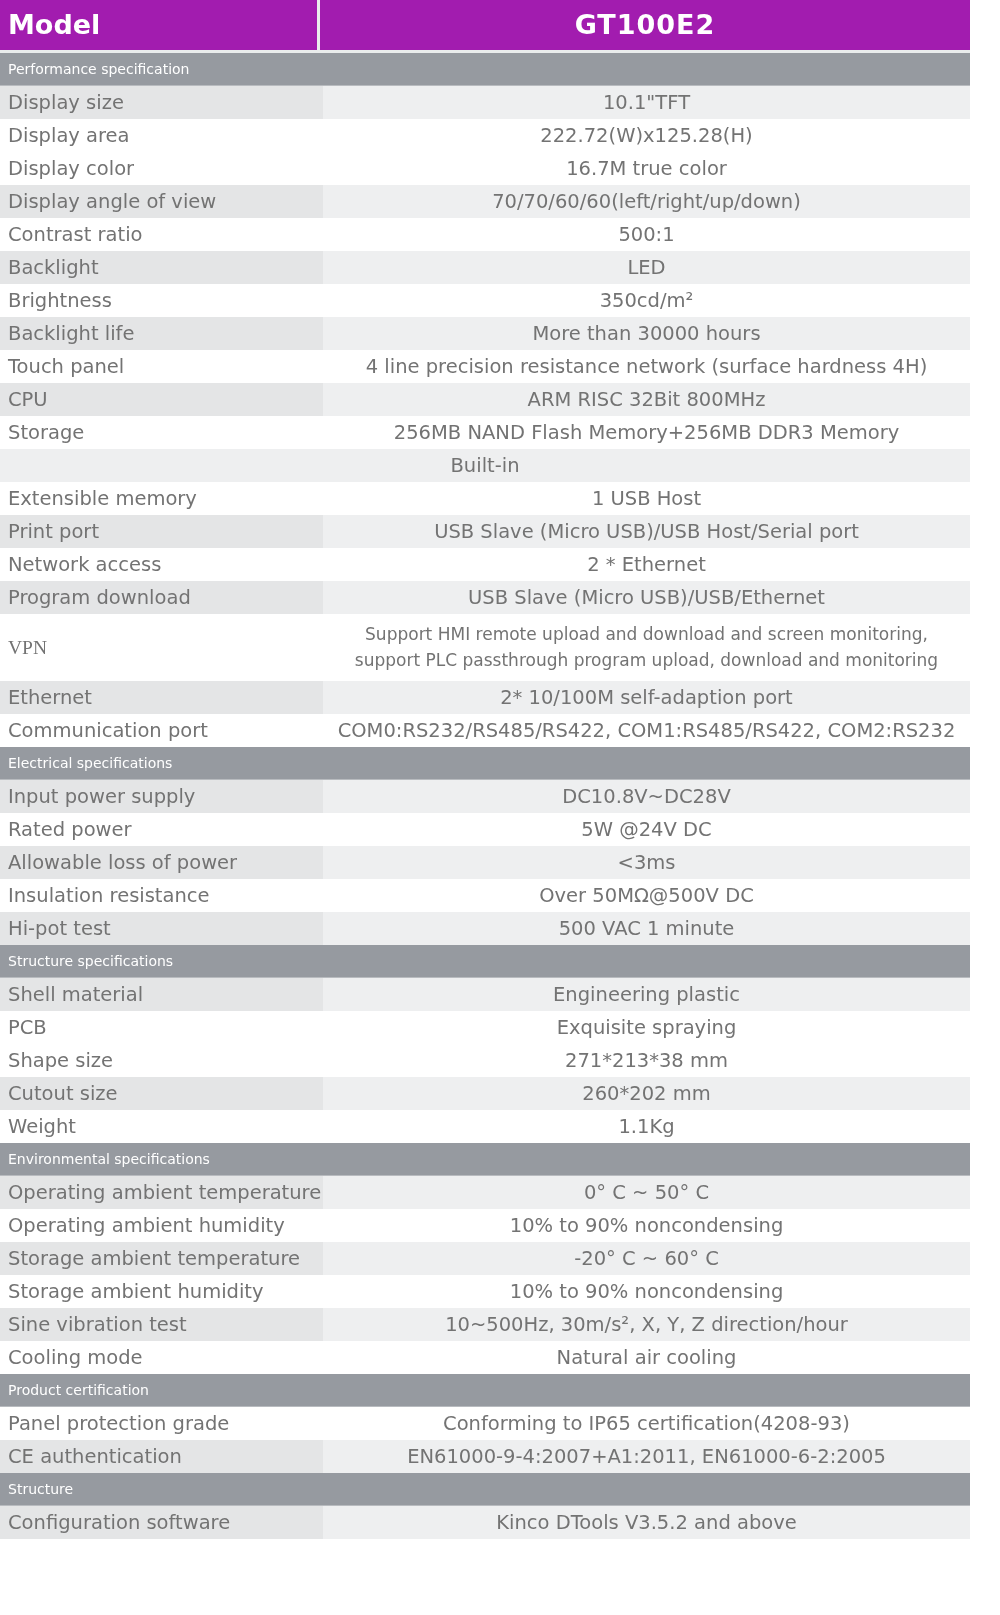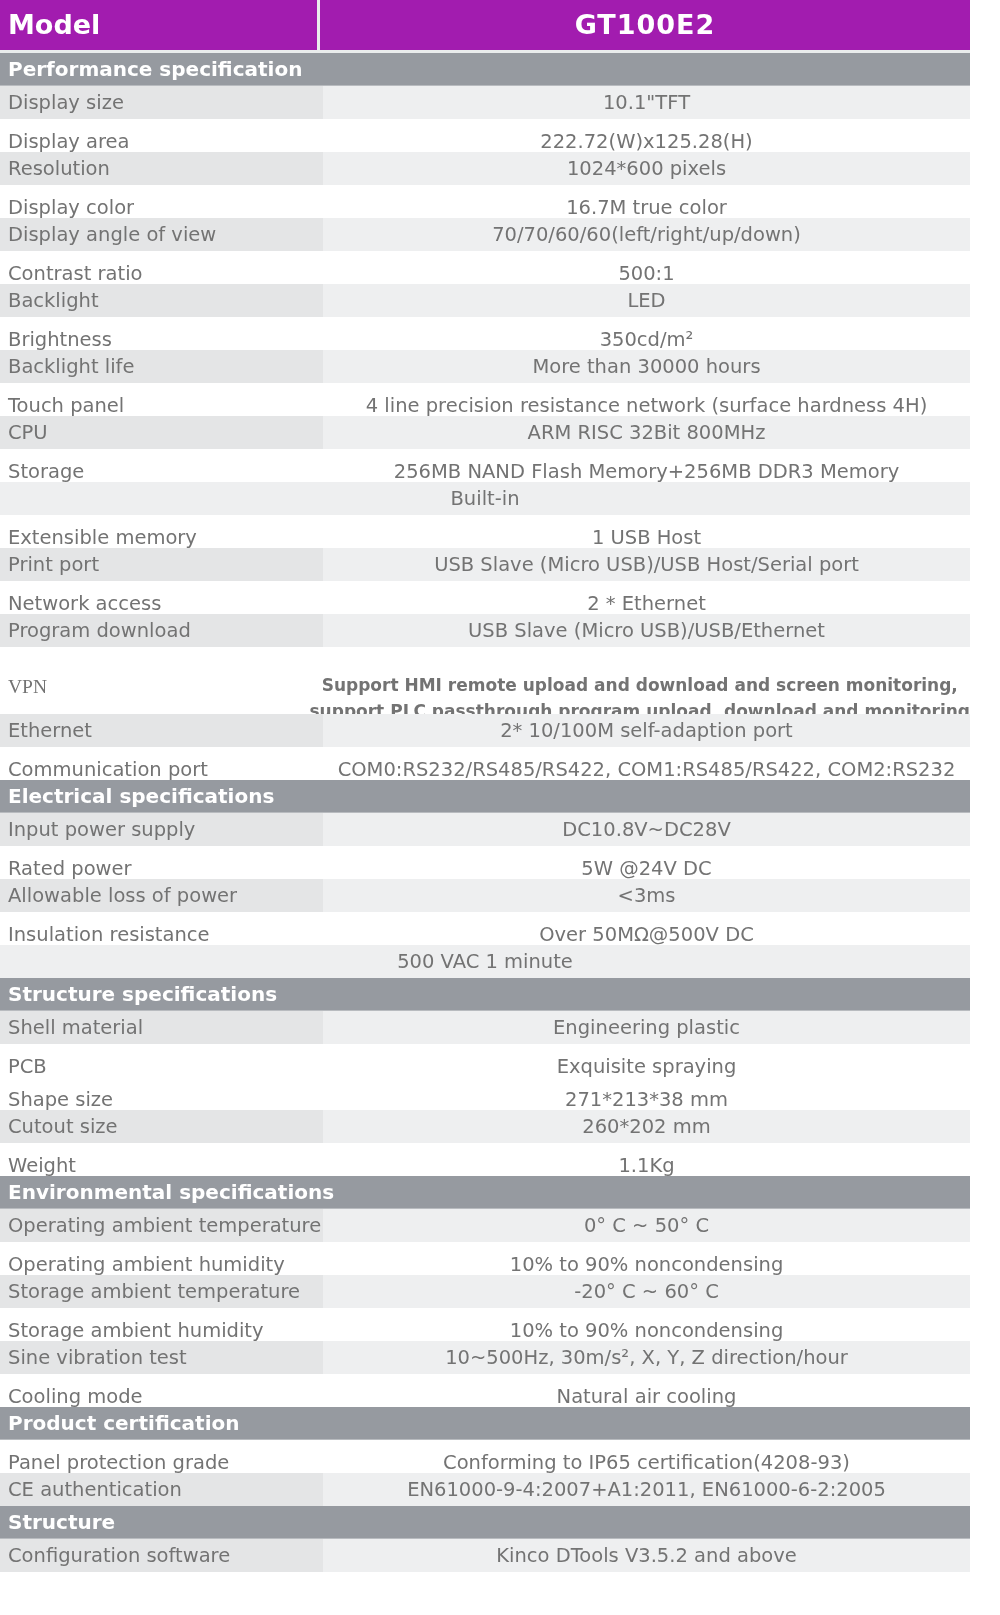--- a/index.html
+++ b/index.html
@@ -12,62 +12,58 @@
   .header .left {
     width: 320px; border-right: 3px solid #e9ecec;
     color: #fff; font-weight: bold; font-size: 27px; line-height: 50px; padding-left: 8px; box-sizing: border-box;
   }
   .header .right {
     flex: 1; color: #fff; font-weight: bold; font-size: 27px; line-height: 50px; text-align: center;
     letter-spacing: 1px;
     border-radius: 11px;
   }
   .section {
-    height: 33px; background: #969aa0; color: #fff; font-weight: bold; font-size: 20px;
+    height: 33px; background: #969aa0; color: #fff; font-weight: normal; font-size: 14px;
     line-height: 33px; padding-left: 8px; border-bottom: 1px solid #b8bbbf;
     box-sizing: border-box;
   }
   .row {
     display: flex; height: 33px; font-size: 19.5px; color: #737373;
     box-sizing: border-box;
   }
   .row .k {
     width: 323px; padding-left: 8px; box-sizing: border-box; line-height: 33px; white-space: nowrap;
   }
   .row .v {
     flex: 1; text-align: center; line-height: 33px; white-space: nowrap;
   }
   .row.shade .k { background: #e4e5e6; }
   .row.shade .v { background: #eeeff0; }
-  .row.plain .k, .row.plain .v { background: #ffffff; margin-top: 6px; }
+  .row.plain .k, .row.plain .v { background: #ffffff; }
   .row.tall { height: 67px; }
   .row.tall .k { line-height: 67px; font-family: Liberation Serif, serif; }
-  .row.tall .v { line-height: 26px; font-size: 17px; padding-top: 19px; box-sizing: border-box; font-weight: bold; }
+  .row.tall .v { line-height: 26px; font-size: 17px; padding-top: 7px; box-sizing: border-box; }
 </style>
 </head>
 <body>
 
 <div class="sheet">
   <div class="header">
     <div class="left">Model</div>
     <div class="right">GT100E2</div>
   </div>
 
   <div class="section">Performance specification</div>
   <div class="row shade">
       <div class="k">Display size</div>
       <div class="v">10.1"TFT</div>
     </div>
   <div class="row plain">
       <div class="k">Display area</div>
       <div class="v">222.72(W)x125.28(H)</div>
-    </div>
-  <div class="row shade">
-      <div class="k">Resolution</div>
-      <div class="v">1024*600 pixels</div>
     </div>
   <div class="row plain">
       <div class="k">Display color</div>
       <div class="v">16.7M true color</div>
     </div>
   <div class="row shade">
       <div class="k">Display angle of view</div>
       <div class="v">70/70/60/60(left/right/up/down)</div>
     </div>
   <div class="row plain">
@@ -144,20 +140,21 @@
     </div>
   <div class="row shade">
       <div class="k">Allowable loss of power</div>
       <div class="v">&lt;3ms</div>
     </div>
   <div class="row plain">
       <div class="k">Insulation resistance</div>
       <div class="v">Over 50MΩ@500V DC</div>
     </div>
   <div class="row shade">
+      <div class="k">Hi-pot test</div>
       <div class="v">500 VAC 1 minute</div>
     </div>
 
   <div class="section">Structure specifications</div>
   <div class="row shade">
       <div class="k">Shell material</div>
       <div class="v">Engineering plastic</div>
     </div>
   <div class="row plain">
       <div class="k">PCB</div>

